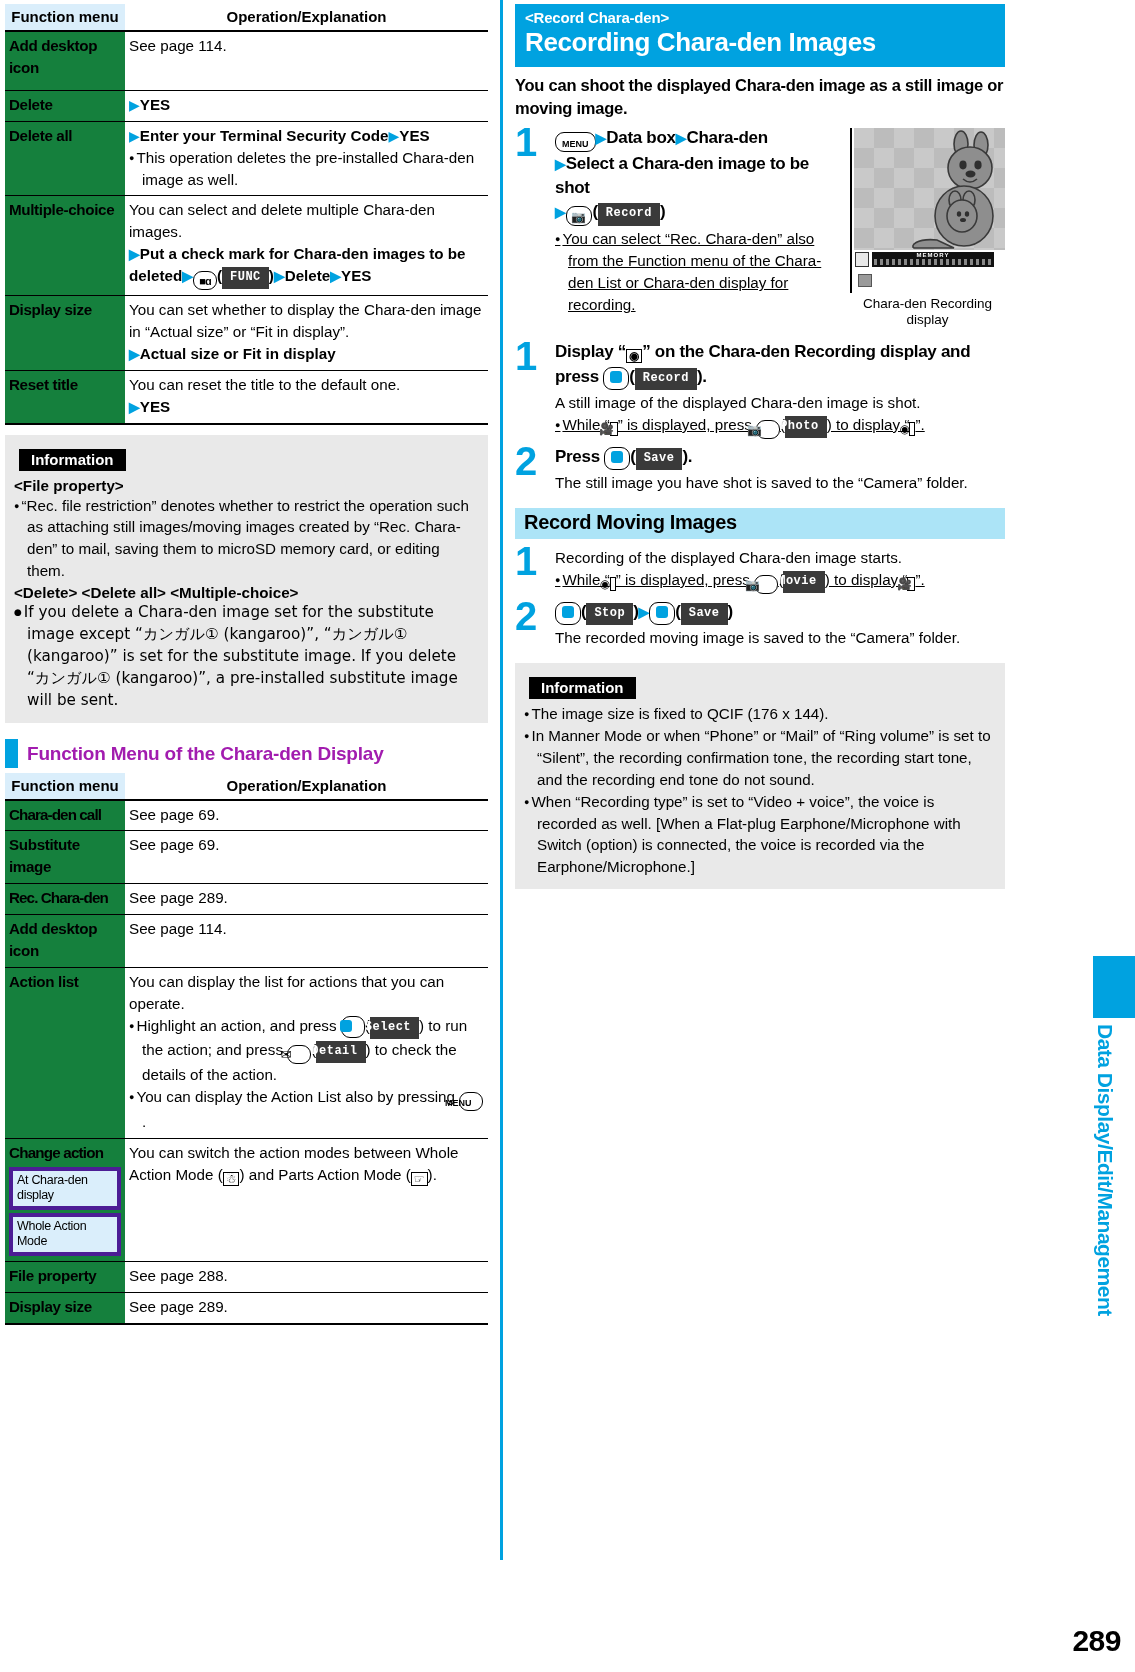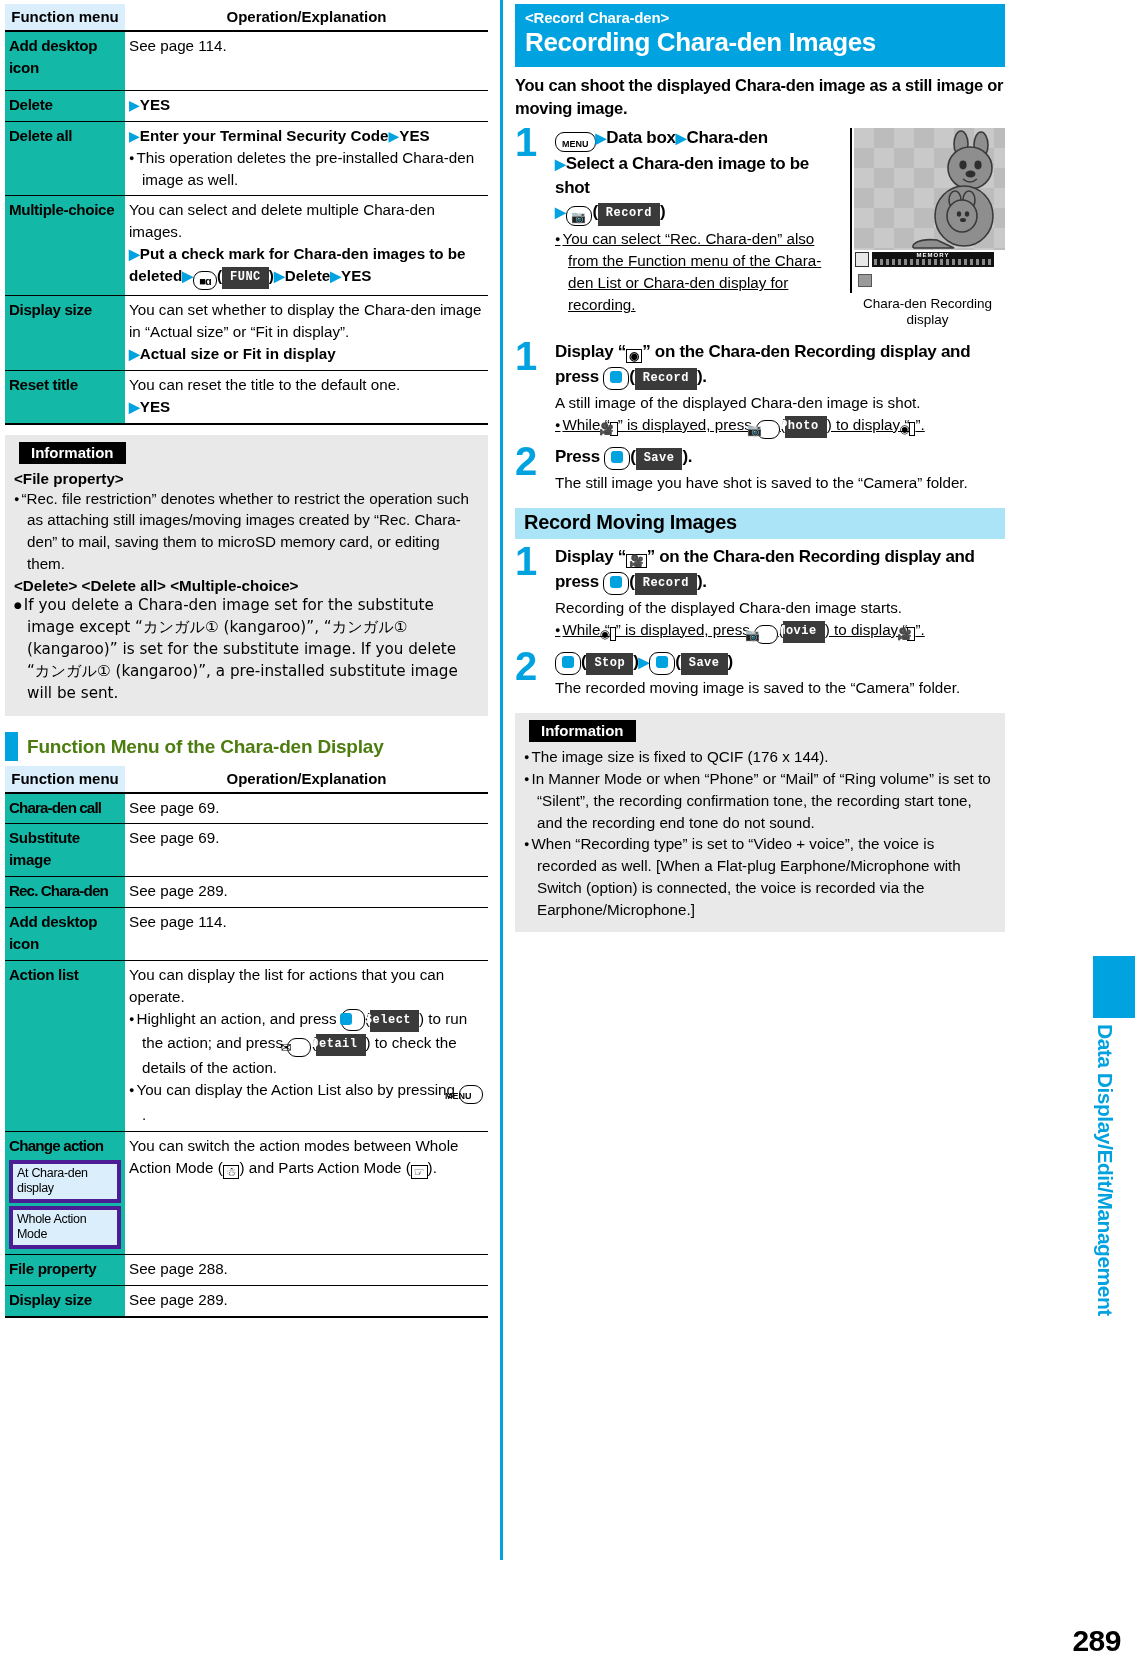--- a/index.html
+++ b/index.html
@@ -25,21 +25,21 @@
   table.fm th, table.fm td { vertical-align:top; padding:3px 4px 5px 4px; }
   table.fm thead th {
     background:#daeefb; font-size:15px; font-weight:bold; text-align:center;
     border-bottom:2px solid #000; padding:4px 4px 5px 4px;
   }
   table.fm thead th.h1 { background:#daeefb; }
   table.fm thead th.h2 { background:#ffffff;margin-top:20px; }
   table.fm tbody tr td { border-bottom:1.5px solid #000; }
   table.fm tbody tr:last-child td { border-bottom:2px solid #000; }
   td.k {
-    background:#14b8a6; font-weight:bold; font-size:15.2px; line-height:1.42;
+    background:#15803d; font-weight:bold; font-size:15.2px; line-height:1.42;
     letter-spacing:-0.35px;
   }
   td.v { font-size:15.2px; line-height:1.44; }
 
   .blue-tri { color:#00a2e0; font-size:14px; letter-spacing:0; }
   .b { font-weight:bold; }
   .bl { display:block; }
   .ind { display:block; padding-left:13px; text-indent:-13px; }
   .bullet::before { content:"\25CF"; font-size:9px; vertical-align:2px; padding-right:2px; }
 
@@ -64,33 +64,33 @@
     display:inline-block; border:1.4px solid #000; padding:0 2px;
     line-height:1; vertical-align:-3px; font-size:12px; background:#fff;
   }
   .modebox {
     display:inline-block; border:4px solid #4c1d95; background:#daeefb;
     font-size:12.5px; font-weight:normal; padding:2px 4px; margin-top:3px;
     letter-spacing:-0.3px; line-height:1.25;
   }
 
   
-  .infopanel { background:#e9e9e9; padding:7px 9px 11px 9px; margin-top:9px; }
+  .infopanel { background:#e9e9e9; padding:14px 9px 11px 9px; margin-top:9px; }
   .infopanel .tag {
     display:inline-block; background:#000; color:#fff; font-weight:bold;
     font-size:15px; padding:2px 12px 3px; margin-bottom:4px; margin-left:5px;
   }
   .infopanel .sub { font-weight:bold; font-size:15.2px; margin:2px 0 1px; }
   .infopanel p { margin:0 0 0 0; font-size:15.2px; line-height:1.44; }
   .infopanel p.li { padding-left:13px; text-indent:-13px; }
 
   
   .sect-head { display:flex; align-items:stretch; margin:16px 0 5px 0; }
   .sect-head .bar { width:13px; background:#00a2e0; margin-right:9px; }
-  .sect-head .txt { color:#4d7c0f; font-size:19px; font-weight:bold; padding:4px 0 3px; letter-spacing:-0.2px; }
+  .sect-head .txt { color:#a21caf; font-size:19px; font-weight:bold; padding:4px 0 3px; letter-spacing:-0.2px; }
 
   
   .topic {
     background:#00a2e0; color:#fff; padding:5px 10px 9px 10px;
   }
   .topic .small { font-size:15px; font-weight:bold; letter-spacing:-0.2px; }
   .topic .big { font-size:26px; font-weight:bold; margin-top:1px; letter-spacing:-0.4px; }
   .lead { font-size:16.5px; font-weight:bold; line-height:1.38; margin:7px 0 6px; letter-spacing:-0.25px;}
 
   .step { display:flex; margin-top:6px; }
@@ -392,24 +392,20 @@
           <p>The still image you have shot is saved to the “Camera” folder.</p>
         </div>
       </div>
     </div>
 
     <div class="sub-head">Record Moving Images</div>
 
     <div class="step">
       <div class="num">1</div>
       <div class="body">
-        <div class="title">
-          <span>Display “</span><span class="iconbox">🎥</span><span>” on the Chara-den Recording display and press</span>
-          <span class="keycap"><span class="kc-dot"></span></span>(<span class="softkey">Record</span>).
-        </div>
         <div class="desc">
           <p>Recording of the displayed Chara-den image starts.</p>
           <p class="li bullet"><span>While “</span><span class="iconbox">◉</span><span>” is displayed, press</span>
             <span class="keycap"><span class="kc-cam">📷</span></span>(<span class="softkey">Movie</span><span>) to display</span>
             <span style="white-space:nowrap">“<span class="iconbox">🎥</span>”.</span></p>
         </div>
       </div>
     </div>
 
     <div class="step">

